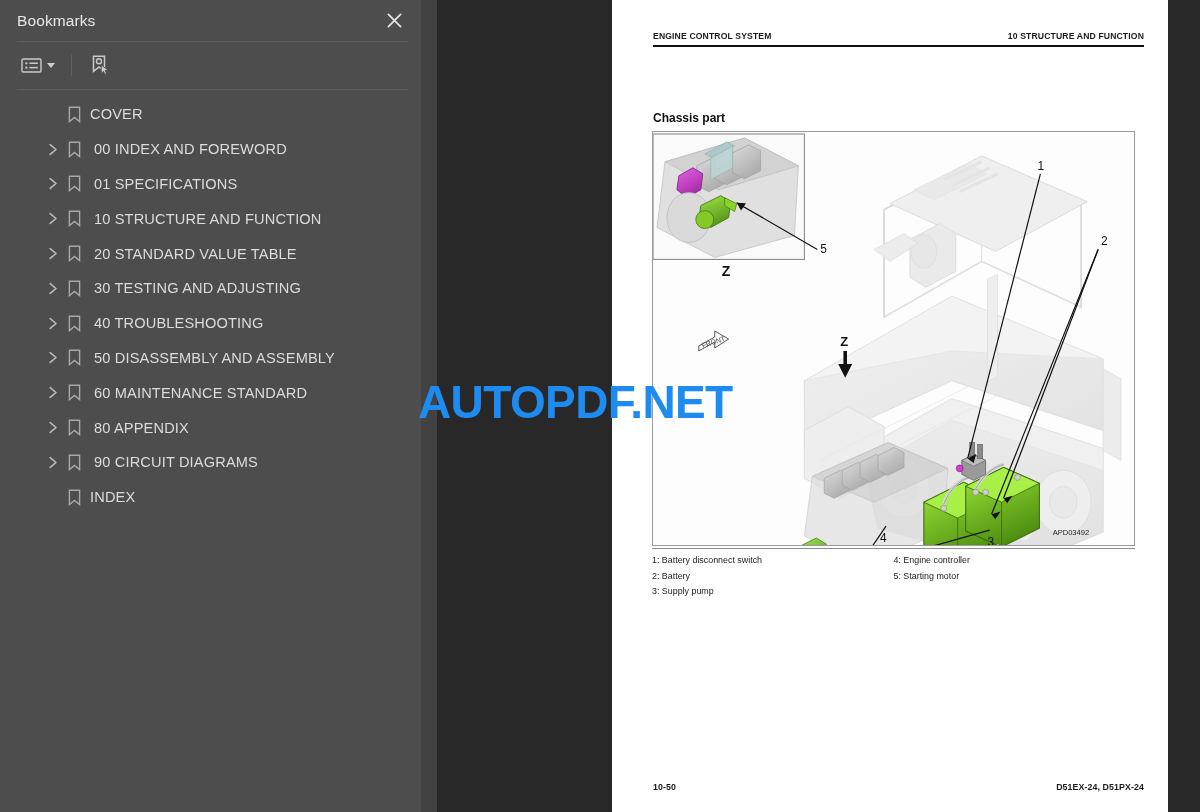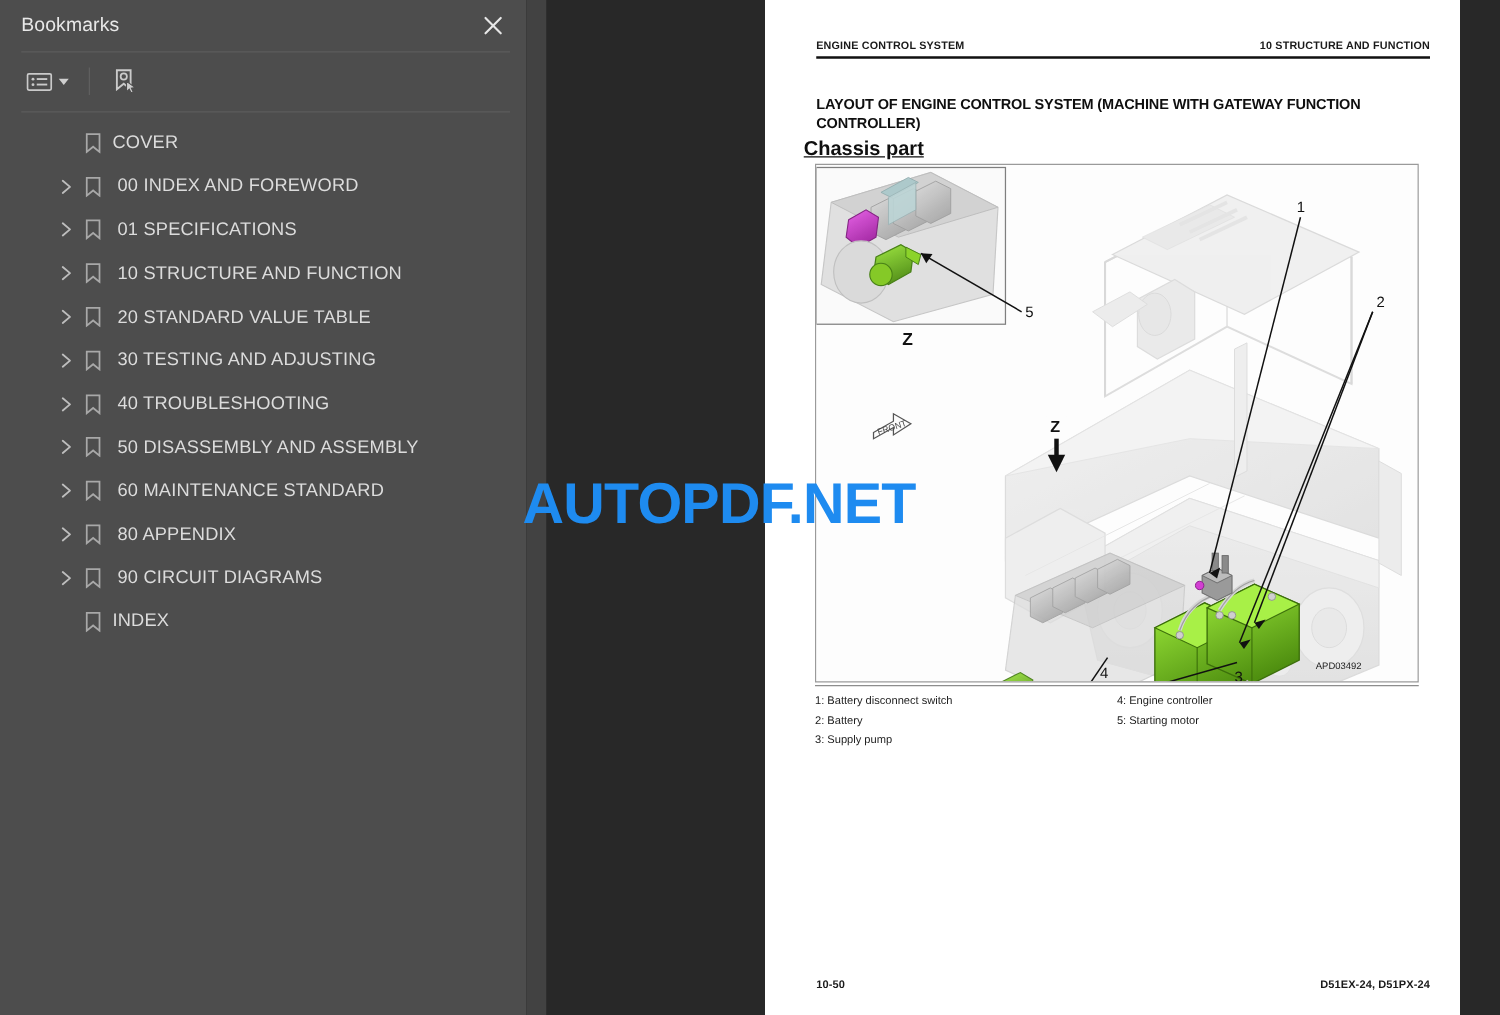--- a/index.html
+++ b/index.html
@@ -133,25 +133,24 @@
   }
   #pg-title {
     position: absolute; left: 41px; right: 18px; top: 76px;
     font-size: 11.6px;
     font-weight: bold;
     color: #0f0f0f;
     line-height: 1.32;
     letter-spacing: -.1px;
   }
   #pg-subtitle {
-    position: absolute; left: 31px; top: 111px;
-    font-size: 16px;
+    position: absolute; left: 41px; top: 111px;
+    font-size: 12px;
     font-weight: bold;
     color: #0f0f0f;
-    text-decoration: underline;
   }
 
   
   #figure {
     position: absolute; left: 40px; top: 131px;
     width: 483px; height: 415px;
     border: 1.2px solid #9a9a9a;
     background: #fdfdfd;
     overflow: hidden;
   }
@@ -396,21 +395,20 @@
     <div id="gutter"></div>
 
     <div id="page">
 
       <div id="pg-head">
         <span class="head-txt">ENGINE CONTROL SYSTEM</span>
         <span class="head-txt">10 STRUCTURE AND FUNCTION</span>
       </div>
       <div id="head-rule"></div>
 
-      <div id="pg-title">LAYOUT OF ENGINE CONTROL SYSTEM (MACHINE WITH GATEWAY FUNCTION CONTROLLER)</div>
       <div id="pg-subtitle">Chassis part</div>
 
       <div id="figure">
         <svg viewBox="0 0 483 415" preserveAspectRatio="none">
           <defs>
             <linearGradient id="ghostA" x1="0" y1="0" x2="1" y2="1">
               <stop offset="0" stop-color="#ebebeb"></stop>
               <stop offset="1" stop-color="#d2d2d2"></stop>
             </linearGradient>
             <linearGradient id="ghostB" x1="0" y1="0" x2="0" y2="1">

